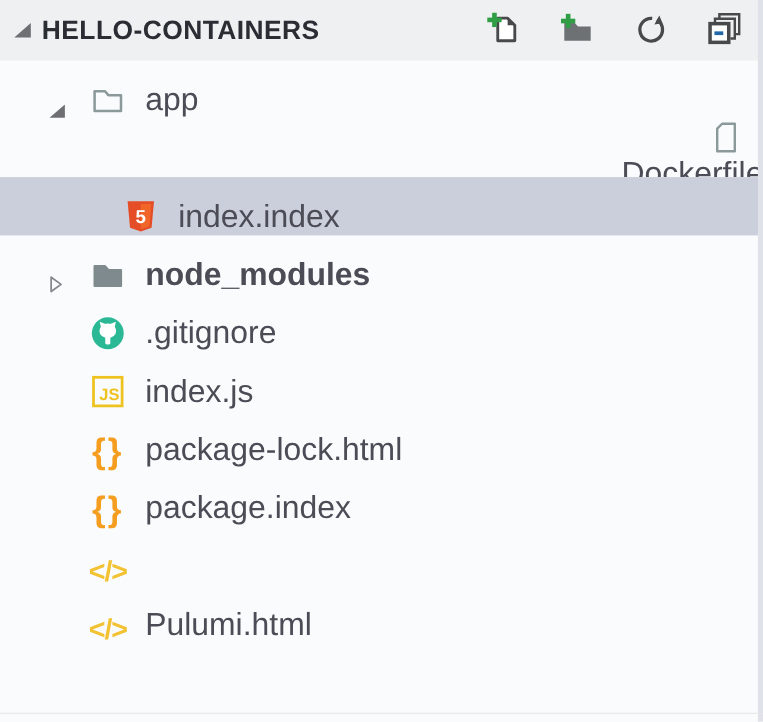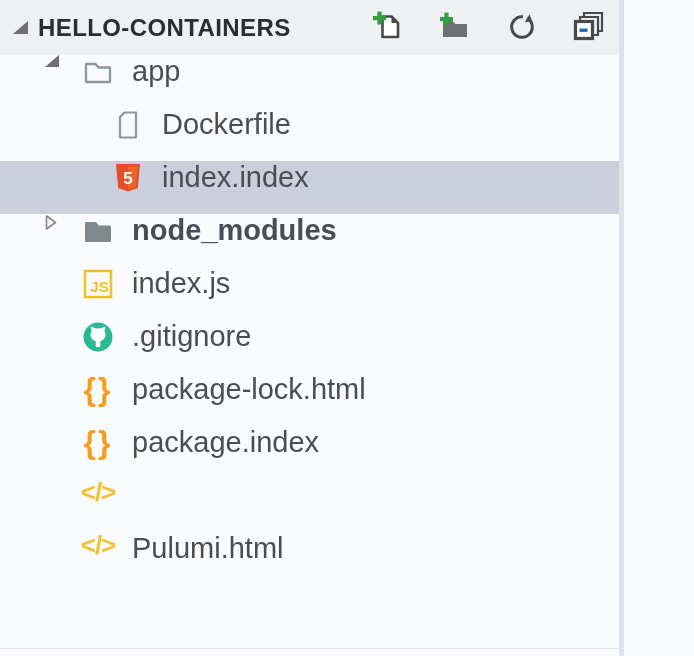--- a/index.html
+++ b/index.html
@@ -11,39 +11,39 @@
     --action-icon:#47494b; --action-folder:#6d7174;
     --plus-green:#2f9e44; --minus-blue:#2268a8;
     --edge:#dfe2e9; --bottom-line:#e7e7ea;
   }
   html,body{margin:0;padding:0;}
   body{
     width:694px;height:656px;overflow:hidden;
     font-family:"Liberation Sans", sans-serif;
     background:var(--tree-bg);
   }
-  .sidebar{position:relative;width:624px;height:656px;background:var(--tree-bg);}
+  .sidebar{position:relative;width:694px;height:656px;background:var(--tree-bg);}
   .header{
     height:55px;background:var(--header-bg);
     display:flex;align-items:center;
     padding:0 16px 0 12px;box-sizing:border-box;
   }
   .header .twistie-hdr{width:26px;display:flex;align-items:center;justify-content:flex-start;cursor:pointer;}
   .header .title{
     flex:1;font-size:24px;font-weight:700;letter-spacing:.4px;
     color:var(--header-text);white-space:nowrap;overflow:hidden;
   }
   .actions{display:flex;align-items:center;gap:29px;}
   .action-btn{
     width:38px;height:38px;border:none;background:transparent;padding:0;margin:0;
     display:flex;align-items:center;justify-content:center;cursor:pointer;
   }
   .tree{position:absolute;top:55px;left:0;right:0;}
   .row{
-    height:53px;display:flex;align-items:flex-start;box-sizing:border-box;cursor:pointer;
+    height:53px;display:flex;align-items:flex-end;box-sizing:border-box;cursor:pointer;
   }
   .row.selected{background:var(--selection-bg);}
   .row .twistie{width:32px;flex:none;display:flex;align-items:center;justify-content:flex-start;}
   .row .icon{width:44px;flex:none;display:flex;align-items:center;justify-content:center;margin-right:12px;}
   .row .label{
     font-size:29px;color:var(--text);white-space:nowrap;overflow:hidden;
   }
   .glyph{font-weight:700;line-height:1;}
   .glyph.braces{color:var(--json-orange);font-size:32px;font-weight:600;letter-spacing:2px;}
   .glyph.code{color:var(--yaml-gold);font-size:26px;letter-spacing:-1px;}
@@ -102,21 +102,21 @@
             <polygon points="15,0 15,12 1,12" fill="var(--twistie)"></polygon>
           </svg>
         </span>
         <span class="icon">
           <svg width="34" height="34" viewBox="0 0 34 34">
             <path d="M5 27 V9 h9.5 l3 3.5 H29 V27 Z" fill="none" stroke="var(--folder-outline)" stroke-width="2.3" stroke-linejoin="round"></path>
           </svg>
         </span>
         <span class="label">app</span>
       </div>
-      <div class="row" style="padding-left: 74px;">
+      <div class="row" style="padding-left: 74px; flex-direction: column;">
         <span class="twistie"></span>
         <span class="icon">
           <svg width="34" height="34" viewBox="0 0 34 34">
             <path d="M13.5 4.5 H25 V29.5 H9 V9 Z" fill="none" stroke="var(--folder-outline)" stroke-width="2.2" stroke-linejoin="round"></path>
           </svg>
         </span>
         <span class="label">Dockerfile</span>
       </div>
       <div class="row selected" style="padding-left: 74px;">
         <span class="twistie"></span>
@@ -134,47 +134,47 @@
           <svg width="14" height="17" viewBox="0 0 14 17">
             <polygon points="2.5,2 11.5,8.5 2.5,15" fill="none" stroke="#85858a" stroke-width="1.6" stroke-linejoin="round"></polygon>
           </svg>
         </span>
         <span class="icon">
           <svg width="34" height="34" viewBox="0 0 34 34">
             <path d="M5 27 V9 h9.5 l3 3.5 H29 V27 Z" fill="var(--folder-fill)" stroke="var(--folder-fill)" stroke-width="2" stroke-linejoin="round"></path>
           </svg>
         </span>
         <span class="label">node_modules</span>
-      </div>
-      <div class="row" style="padding-left: 44px;">
-        <span class="twistie"></span>
-        <span class="icon">
-          <svg width="34" height="34" viewBox="0 0 34 34">
-            <rect x="4" y="4" width="26" height="26" fill="none" stroke="var(--js-yellow)" stroke-width="2.5"></rect>
-            <text x="18.5" y="25" text-anchor="middle" font-size="15" font-weight="bold" fill="var(--js-yellow)" font-family="Liberation Sans, sans-serif">JS</text>
-          </svg>
-        </span>
-        <span class="label">index.js</span>
       </div>
       <div class="row" style="padding-left: 44px;">
         <span class="twistie"></span>
         <span class="icon">
           <svg width="34" height="34" viewBox="0 0 34 34">
             <circle cx="17" cy="17" r="14.5" fill="var(--github-teal)"></circle>
             <polygon points="11,12.5 9.6,6.5 15,8.6" fill="#ffffff"></polygon>
             <polygon points="23,12.5 24.4,6.5 19,8.6" fill="#ffffff"></polygon>
             <ellipse cx="17" cy="14.8" rx="7.6" ry="6.6" fill="#ffffff"></ellipse>
             <path d="M14.7 20.6 h4.6 v5.4 c0 1.6 -4.6 1.6 -4.6 0 z" fill="#ffffff"></path>
           </svg>
         </span>
         <span class="label">.gitignore</span>
       </div>
       <div class="row" style="padding-left: 44px;">
         <span class="twistie"></span>
         <span class="icon">
+          <svg width="34" height="34" viewBox="0 0 34 34">
+            <rect x="4" y="4" width="26" height="26" fill="none" stroke="var(--js-yellow)" stroke-width="2.5"></rect>
+            <text x="18.5" y="25" text-anchor="middle" font-size="15" font-weight="bold" fill="var(--js-yellow)" font-family="Liberation Sans, sans-serif">JS</text>
+          </svg>
+        </span>
+        <span class="label">index.js</span>
+      </div>
+      <div class="row" style="padding-left: 44px;">
+        <span class="twistie"></span>
+        <span class="icon">
           <span class="glyph braces">{}</span>
         </span>
         <span class="label">package-lock.html</span>
       </div>
       <div class="row" style="padding-left: 44px;">
         <span class="twistie"></span>
         <span class="icon">
           <span class="glyph braces">{}</span>
         </span>
         <span class="label">package.index</span>

